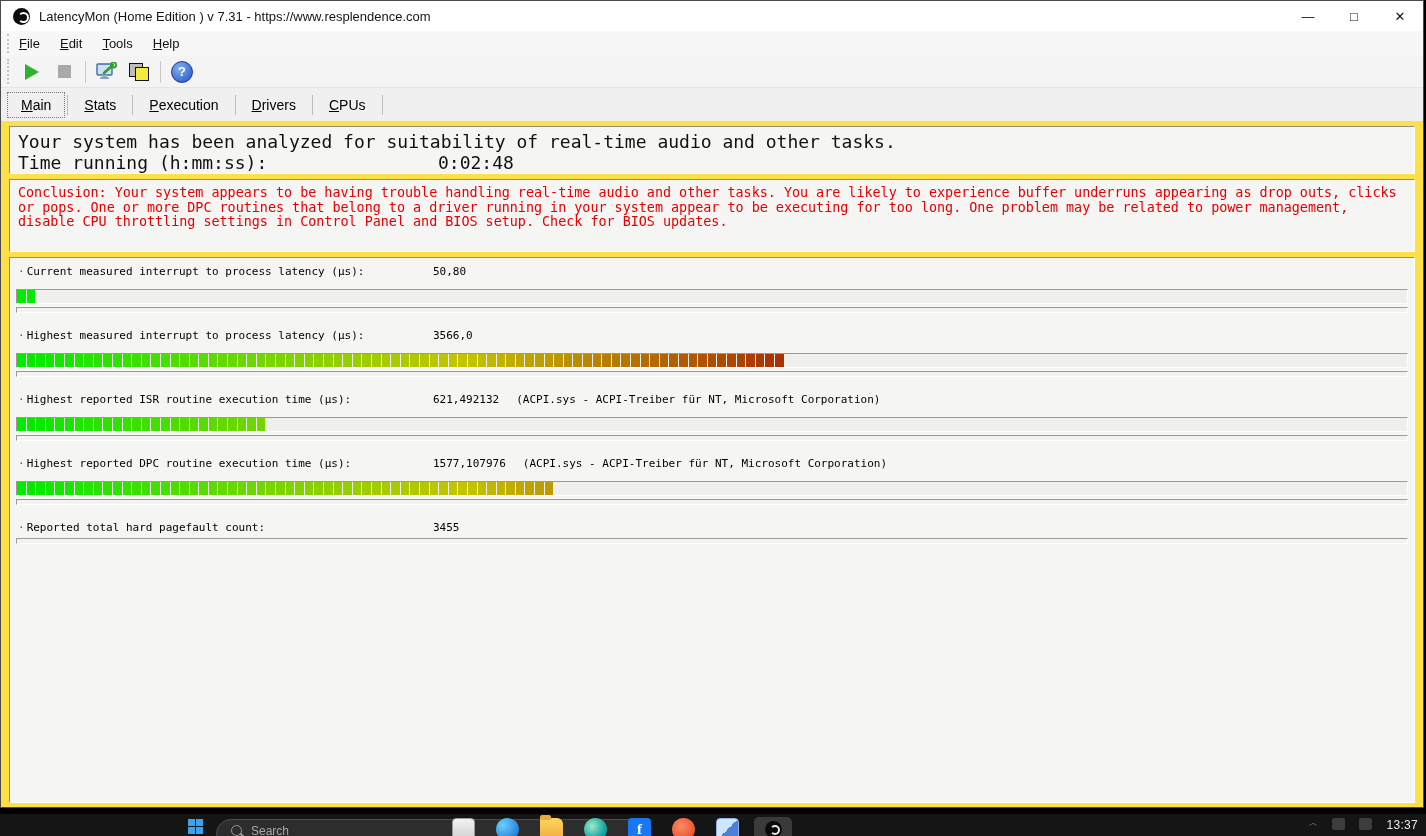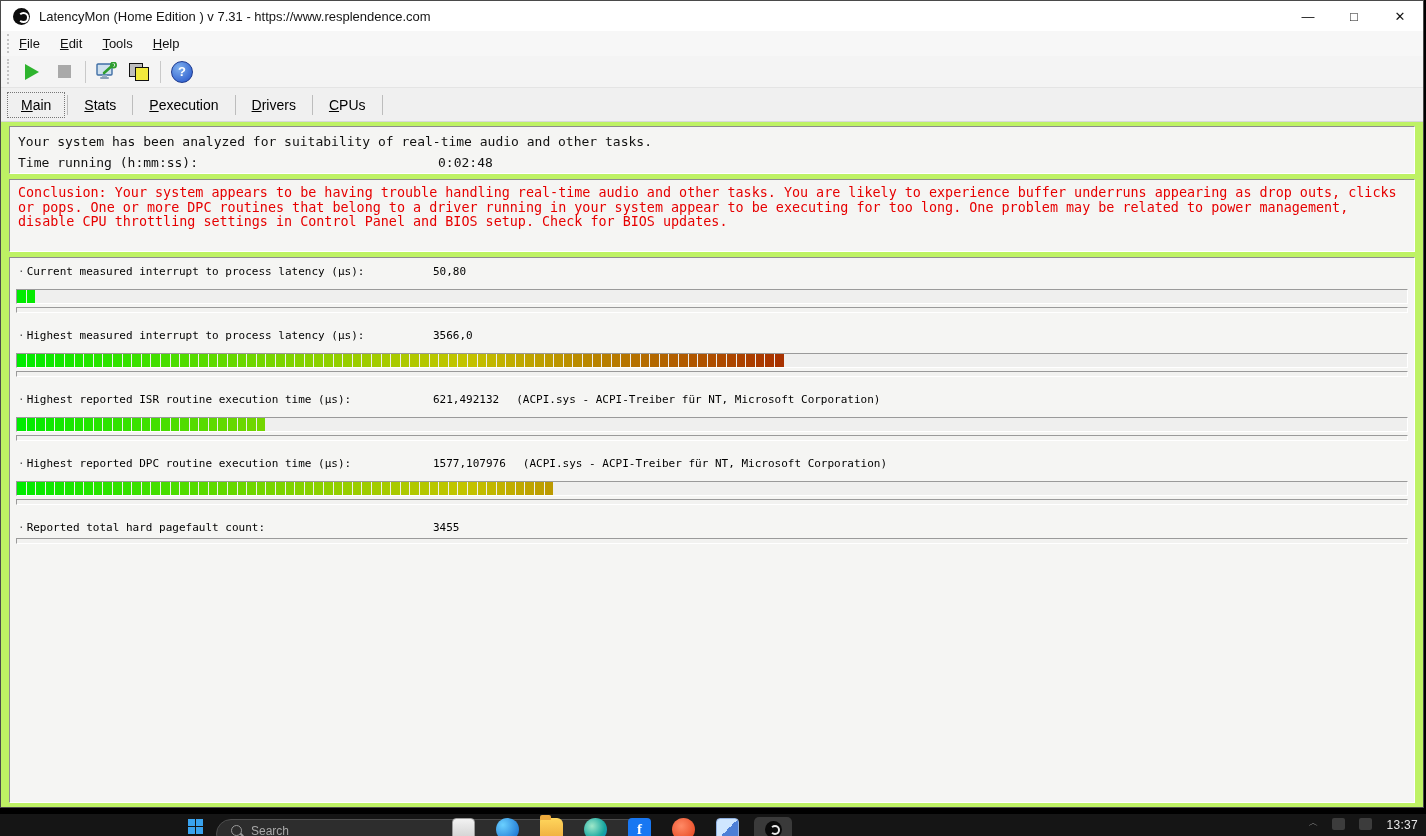--- a/index.html
+++ b/index.html
@@ -3,21 +3,21 @@
 <meta charset="utf-8">
 <style>
   html,body{margin:0;padding:0;}
   body{
     width:1426px;height:836px;background:#000;overflow:hidden;position:relative;
     font-family:"Liberation Sans",sans-serif;
   }
   
   .app-window{
     position:absolute;left:0;top:0;width:1424px;height:808px;
-    background:#bef264;border:1px solid #4a4a4a;box-sizing:border-box;
+    background:#fde047;border:1px solid #4a4a4a;box-sizing:border-box;
   }
   .titlebar{height:30px;background:#fff;display:flex;align-items:center;padding-left:12px;}
   .app-logo{width:17px;height:17px;border-radius:50%;background:#0c0c0c;position:relative;flex:0 0 auto;}
   .app-logo::after{
     content:"";position:absolute;left:5px;top:4px;width:7px;height:7px;border-radius:50%;
     border:2px solid #fff;border-left-color:transparent;
   }
   .title-text{font-size:13px;color:#151515;margin-left:9px;white-space:nowrap;}
   .win-controls{margin-left:auto;display:flex;height:100%;}
   .win-btn{width:46px;height:100%;display:flex;align-items:center;justify-content:center;
@@ -46,21 +46,21 @@
   .tab{padding:5px 14px;color:#000;white-space:nowrap;}
   .tab.active{border:1px dotted #777;padding:4px 13px;text-align:center;}
   .tab-sep{width:1px;height:20px;background:#bdbdbd;margin:0 2px;}
   
   .panel{
     position:absolute;left:8px;right:8px;background:#f5f5f3;box-sizing:border-box;
     border:1px solid #8d8d8d;border-right-color:#ffffff;border-bottom-color:#ffffff;
   }
   .mono{font-family:"DejaVu Sans Mono","Liberation Mono",monospace;}
   .panel-info{top:125px;height:48px;padding:7px 8px;}
-  .info-line{font-size:13px;color:#111;position:relative;height:16px;line-height:16px;white-space:nowrap;}
+  .info-line{font-size:18px;color:#111;position:relative;height:16px;line-height:16px;white-space:nowrap;}
   .info-line + .info-line{margin-top:5px;}
   .col-val{position:absolute;left:420px;top:0;}
   .panel-conclusion{top:178px;height:73px;padding:6px 8px;}
   .conclusion-text{font-size:13.4px;line-height:14.5px;color:#e60000;}
   .panel-meters{top:256px;height:546px;padding:7px 6px;}
   
   .meter + .meter{margin-top:16px;}
   .meter-label-row{position:relative;height:14px;line-height:14px;font-size:11px;color:#000;white-space:nowrap;padding-left:2px;}
   .m-bullet{color:#555;margin-right:2px;}
   .m-valgroup{position:absolute;left:417px;top:0;display:flex;}

